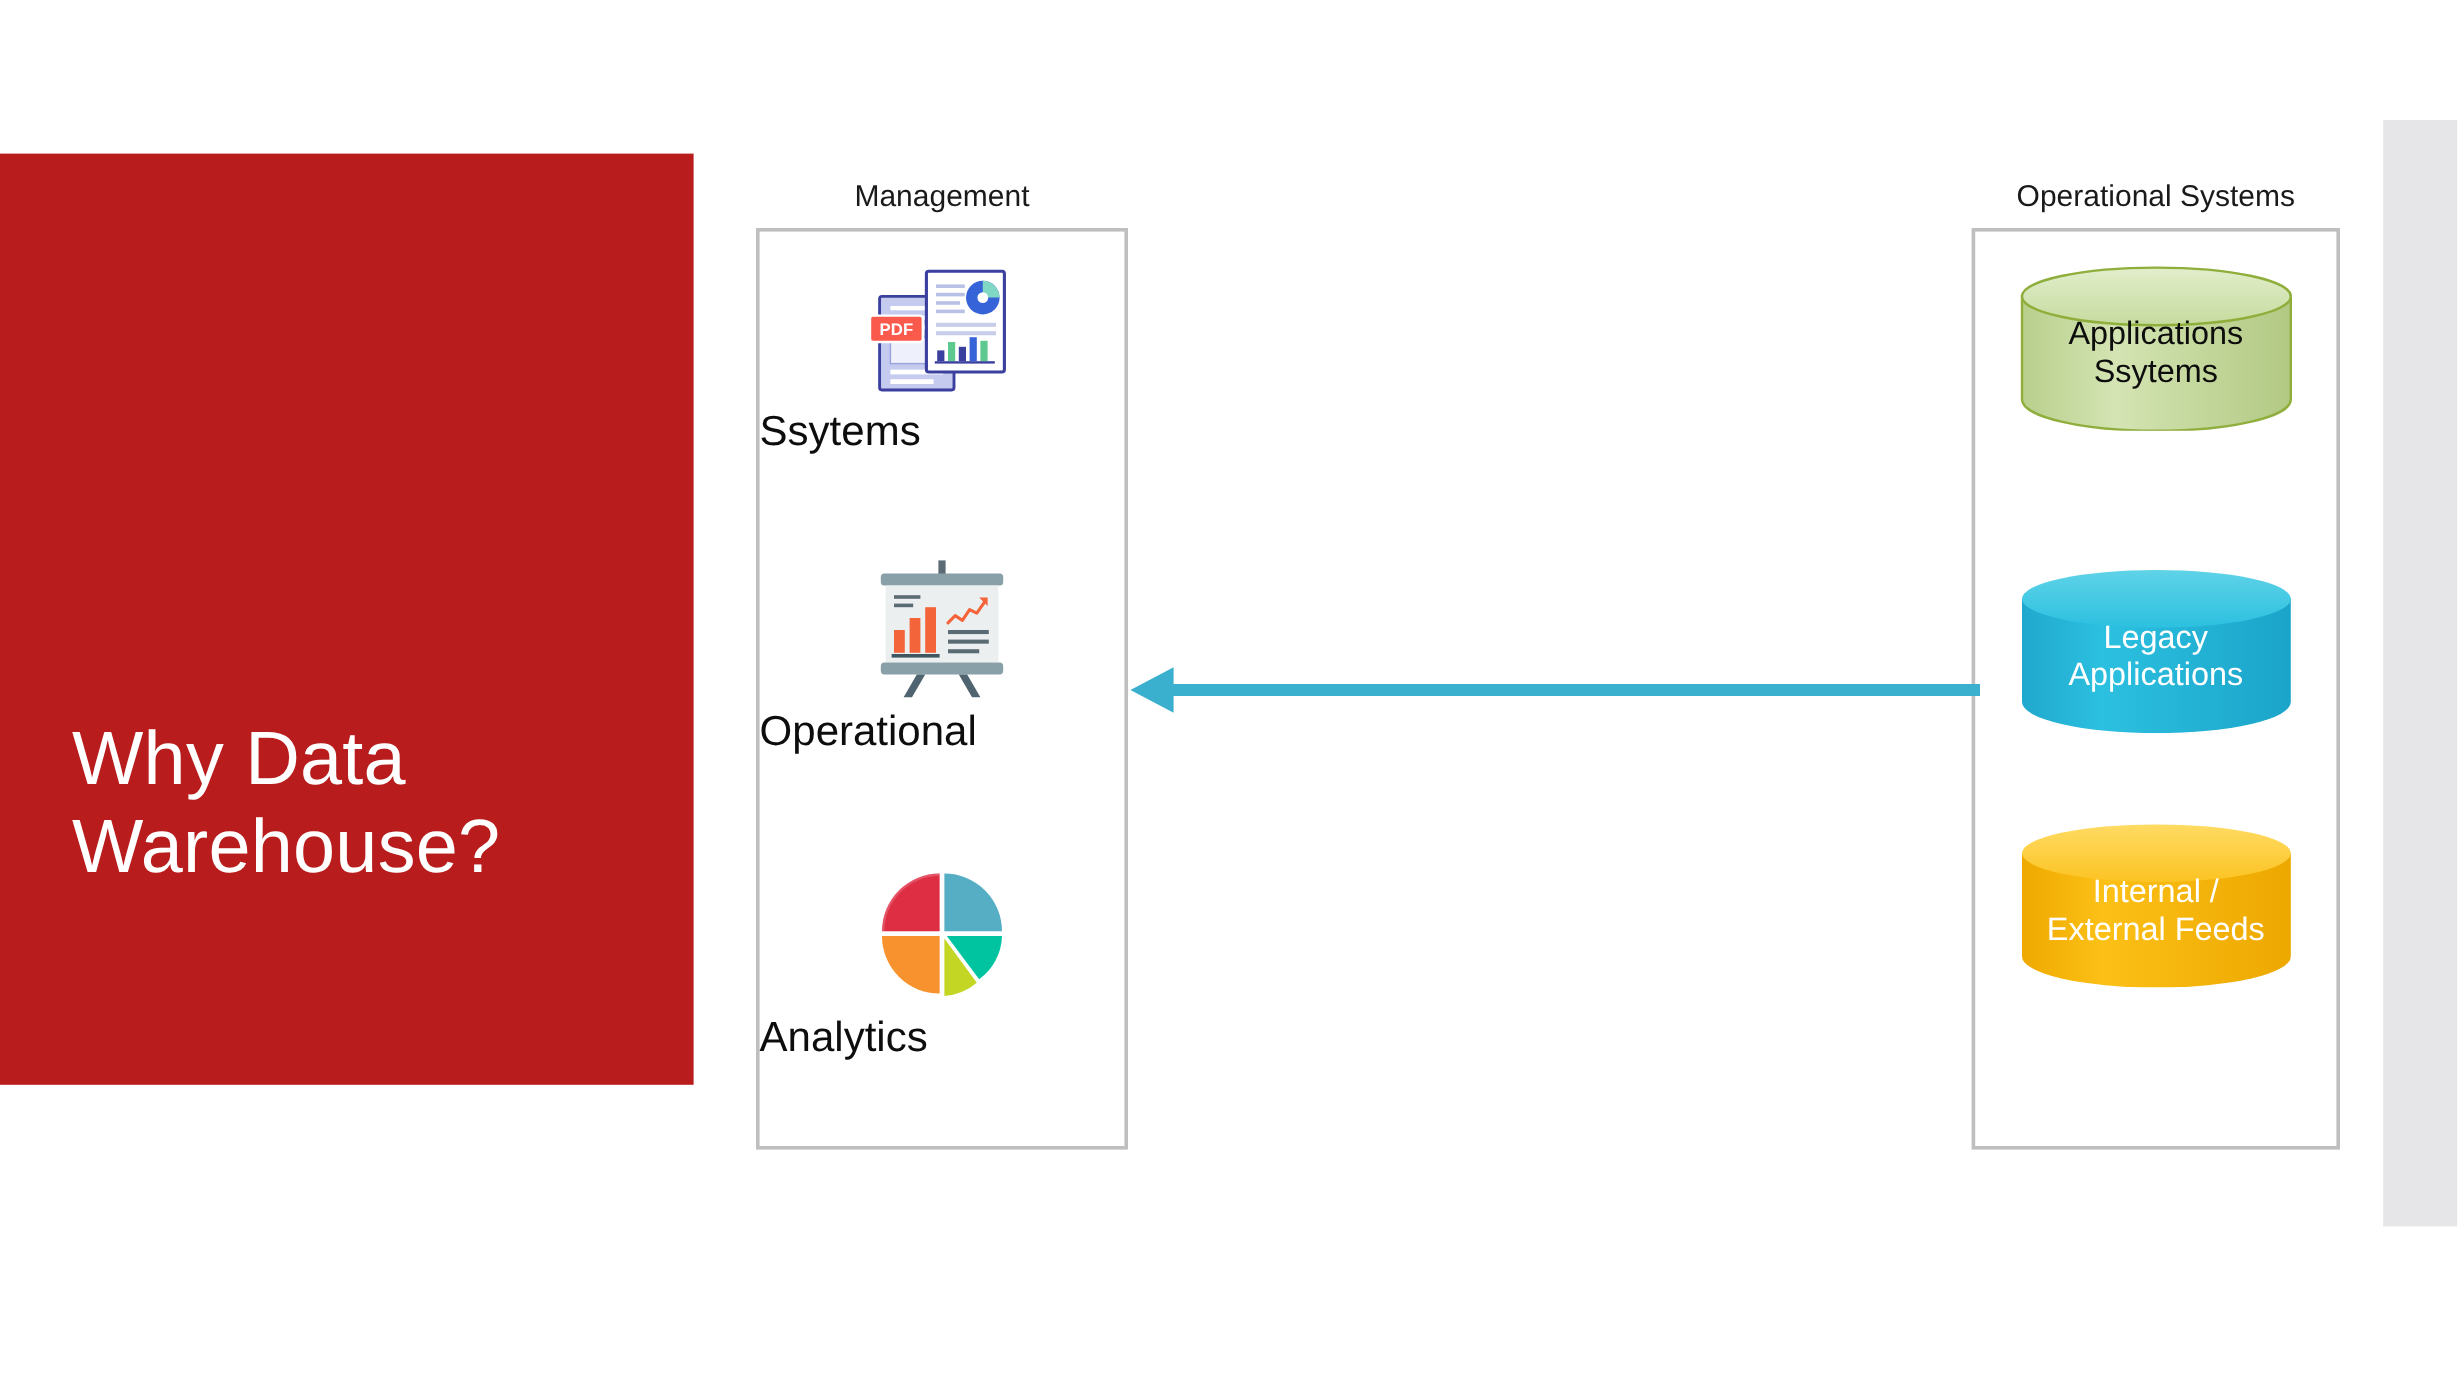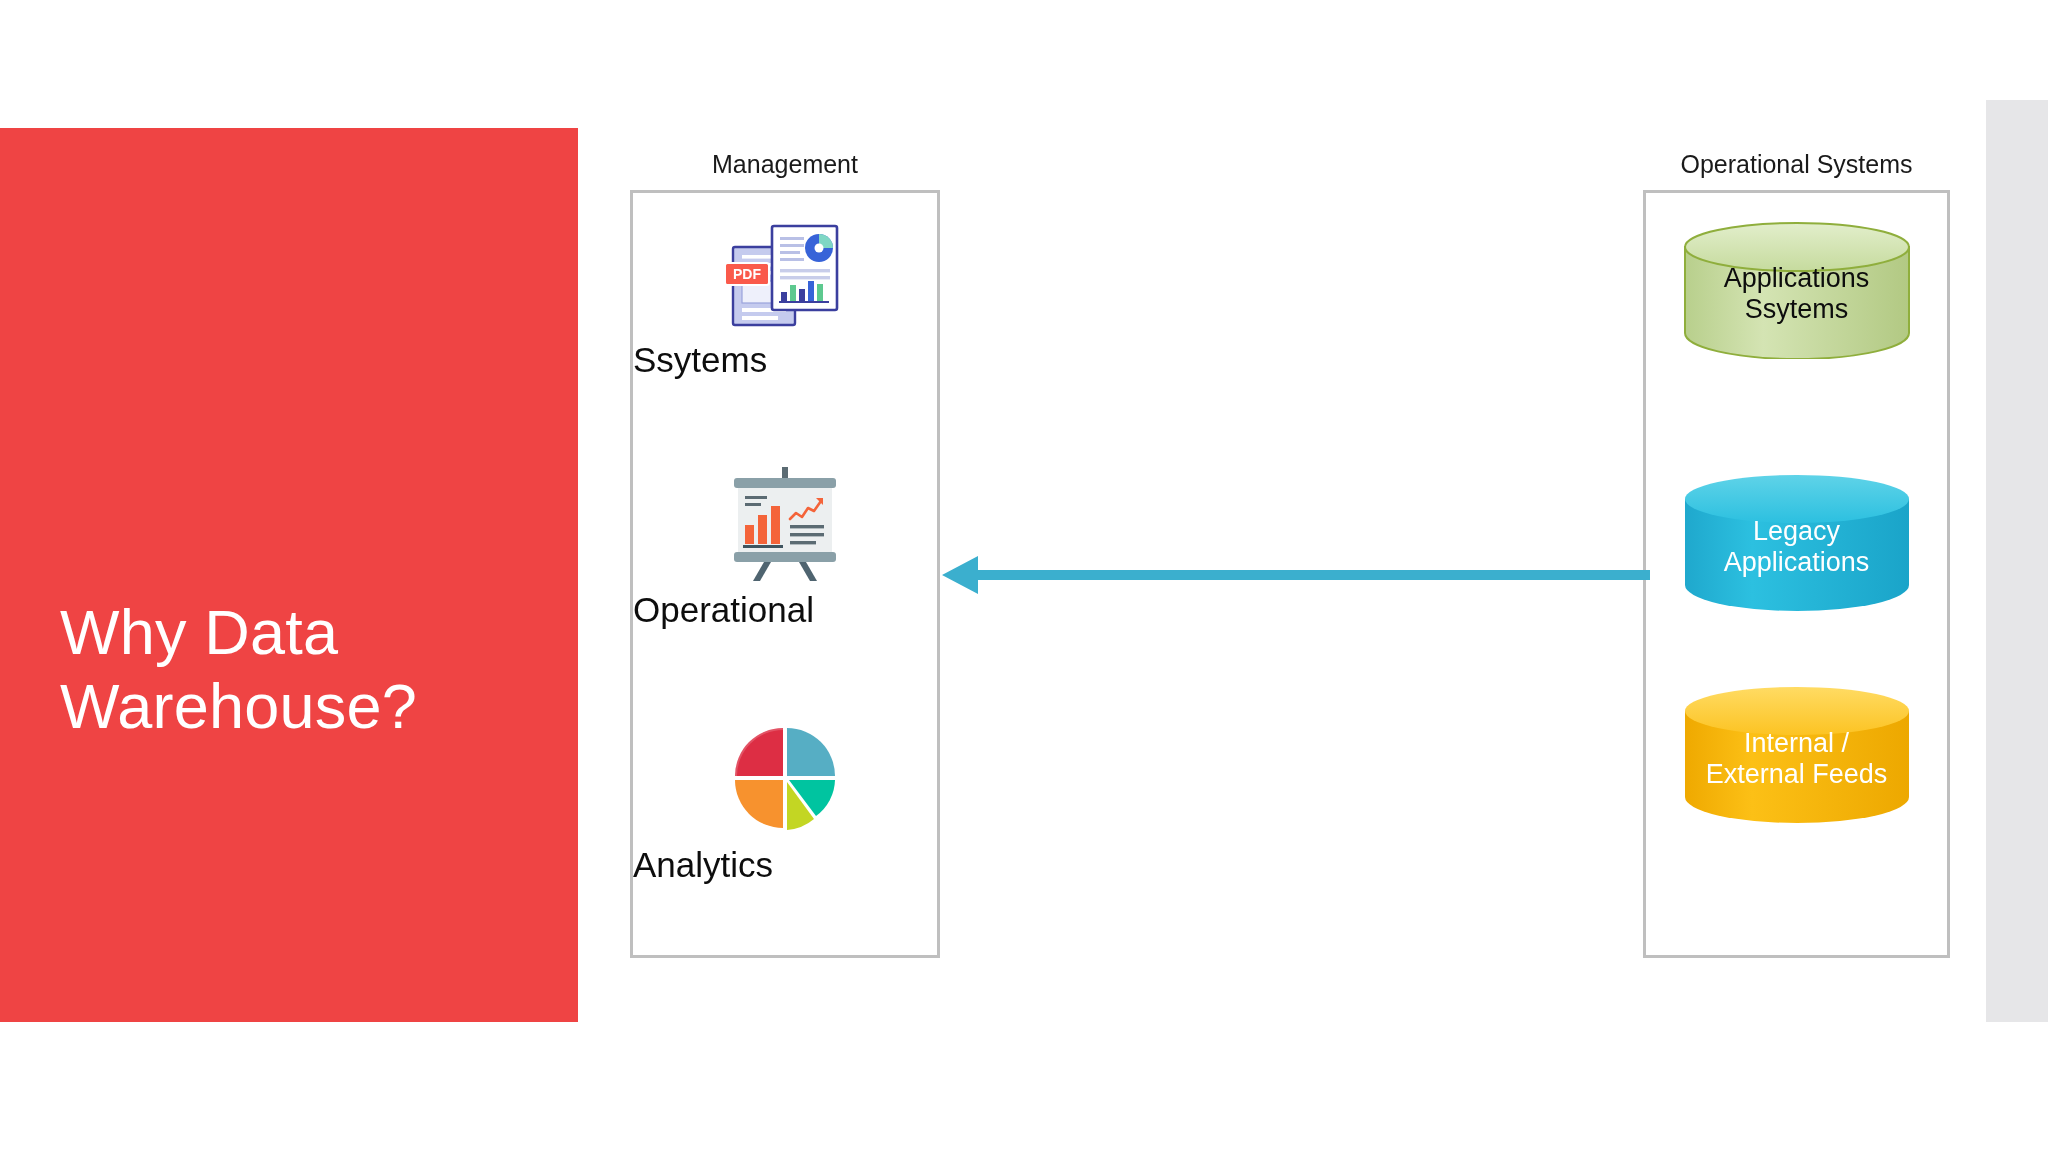--- a/index.html
+++ b/index.html
@@ -19,22 +19,22 @@
     background: #ffffff;
     overflow: hidden;
   }
 
   
   .title-block {
     position: absolute;
     left: 0px;
     top: 128px;
     width: 578px;
-    height: 894px;
-    background: #ef4444;
+    height: 776px;
+    background: #b91c1c;
   }
   .title-text {
     position: absolute;
     left: 60px;
     top: 468px;
     width: 500px;
     color: #ffffff;
     font-size: 63px;
     line-height: 1.17;
     font-weight: 400;

